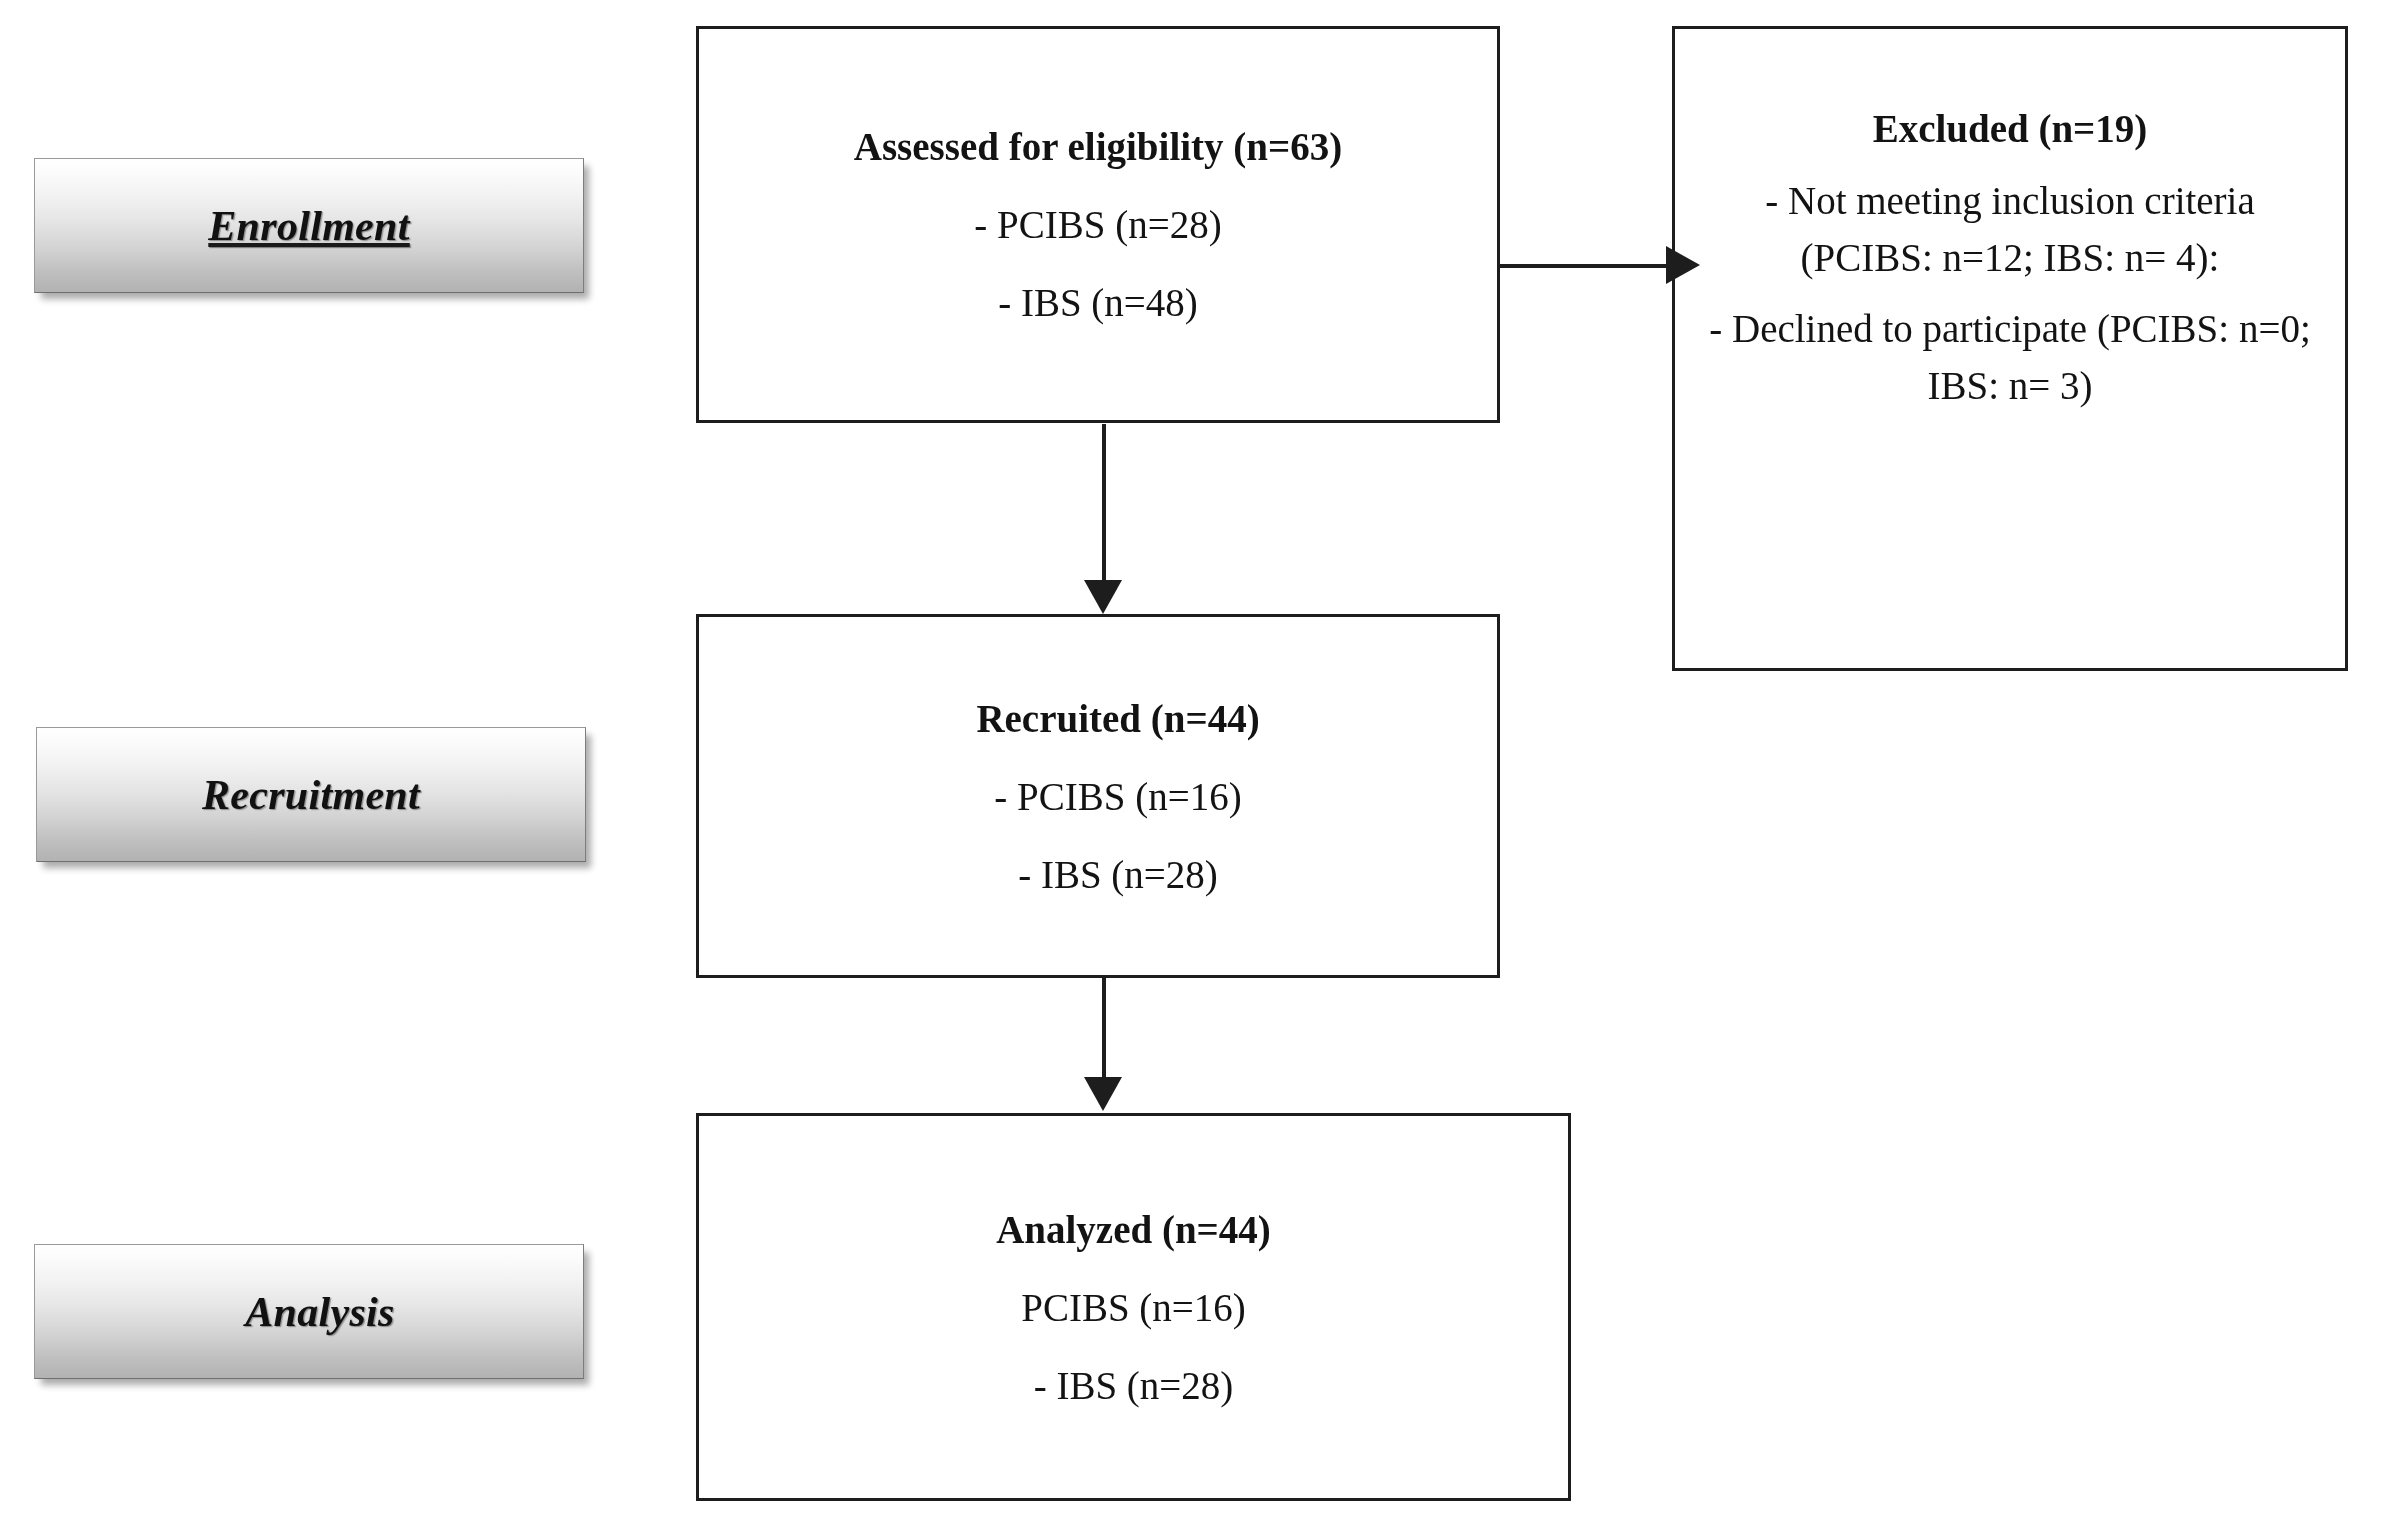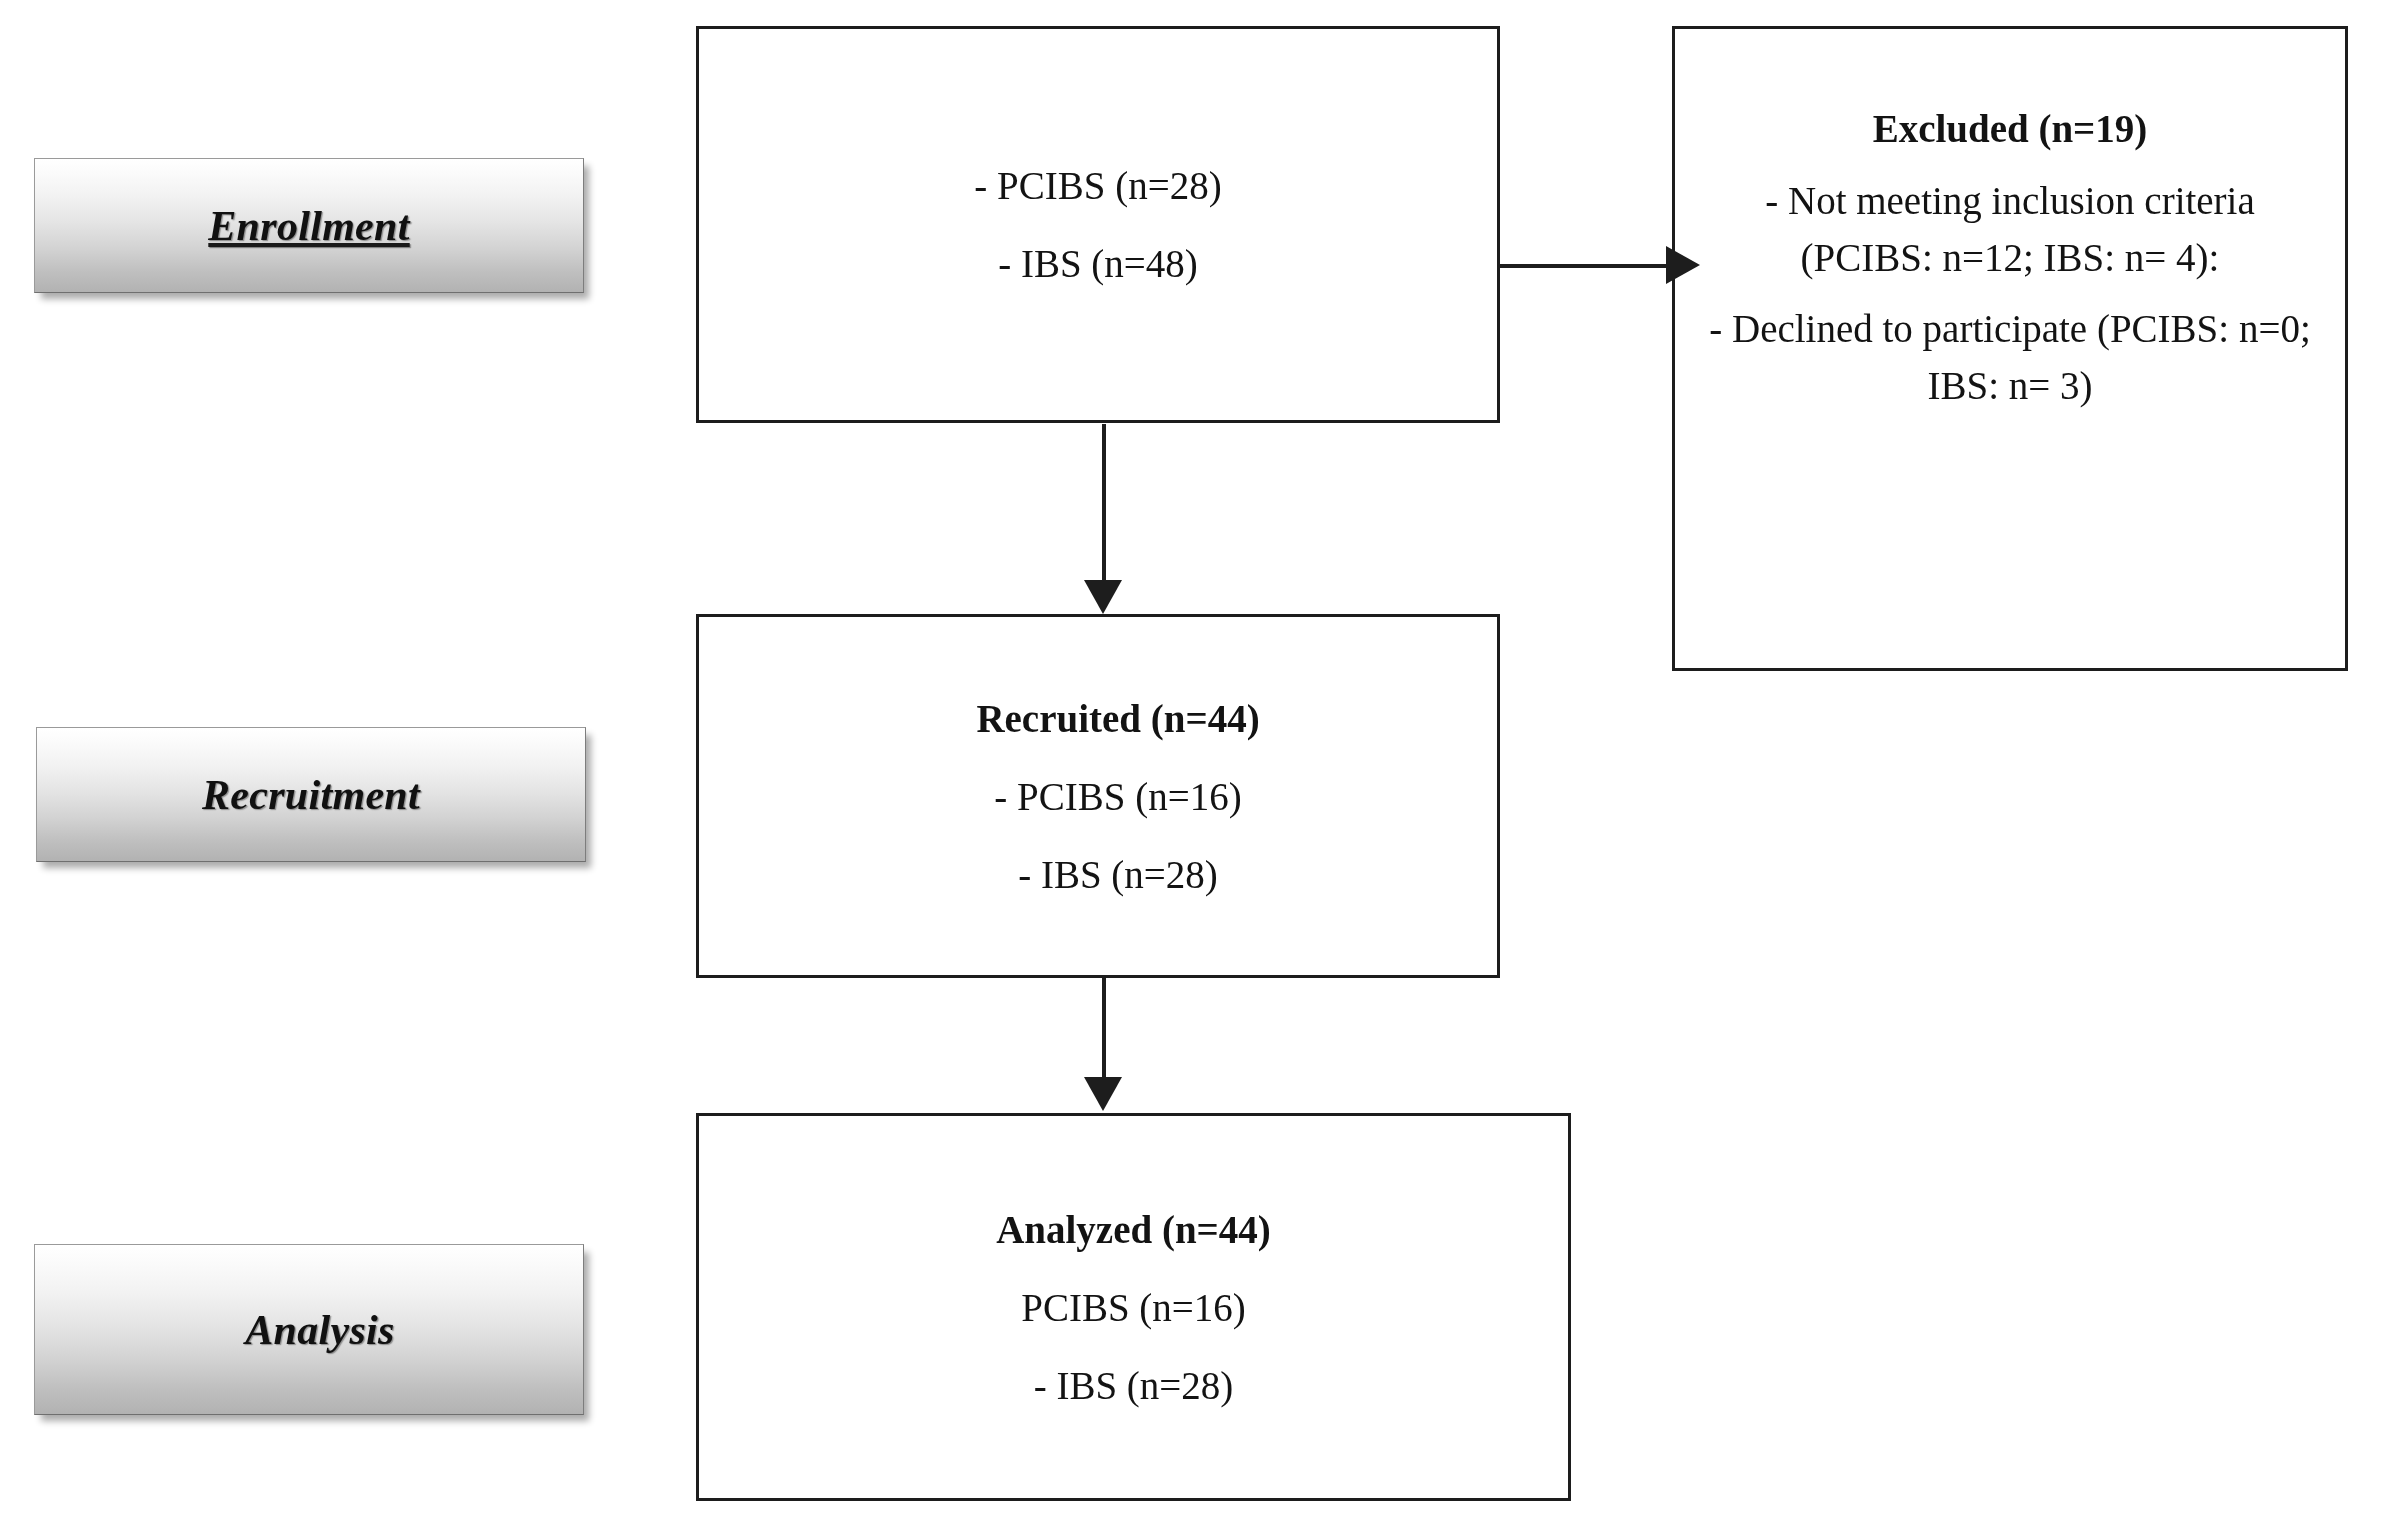--- a/index.html
+++ b/index.html
@@ -123,25 +123,26 @@
 <div id="canvas">
 
   <div class="stage-plaque" style="left:34px; top:158px; width:550px; height:135px;text-decoration:underline;">
     <span class="stage-label">Enrollment</span>
   </div>
 
   <div class="stage-plaque" style="left:36px; top:727px; width:550px; height:135px;">
     <span class="stage-label">Recruitment</span>
   </div>
 
-  <div class="stage-plaque" style="left:34px; top:1244px; width:550px; height:171px;padding-left:22px;">
+  <div class="stage-plaque" style="left:34px; top:1244px; width:550px; height:135px;padding-left:22px;">
     <span class="stage-label">Analysis</span>
   </div>
 
   <div class="flow-box" style="left:696px; top:26.4px; width:804px; height:397px;">
+    <div class="line head">Assessed for eligibility (n=63)</div>
     <div class="line">- PCIBS (n=28)</div>
     <div class="line">- IBS (n=48)</div>
   </div>
 
   <div class="flow-box excluded" style="left:1672px; top:26px; width:676px; height:645px;">
     <div class="line head">Excluded (n=19)</div>
     <div class="line">- Not meeting inclusion criteria (PCIBS: n=12; IBS: n= 4):</div>
     <div class="line">- Declined to participate (PCIBS: n=0; IBS: n= 3)</div>
   </div>
 

